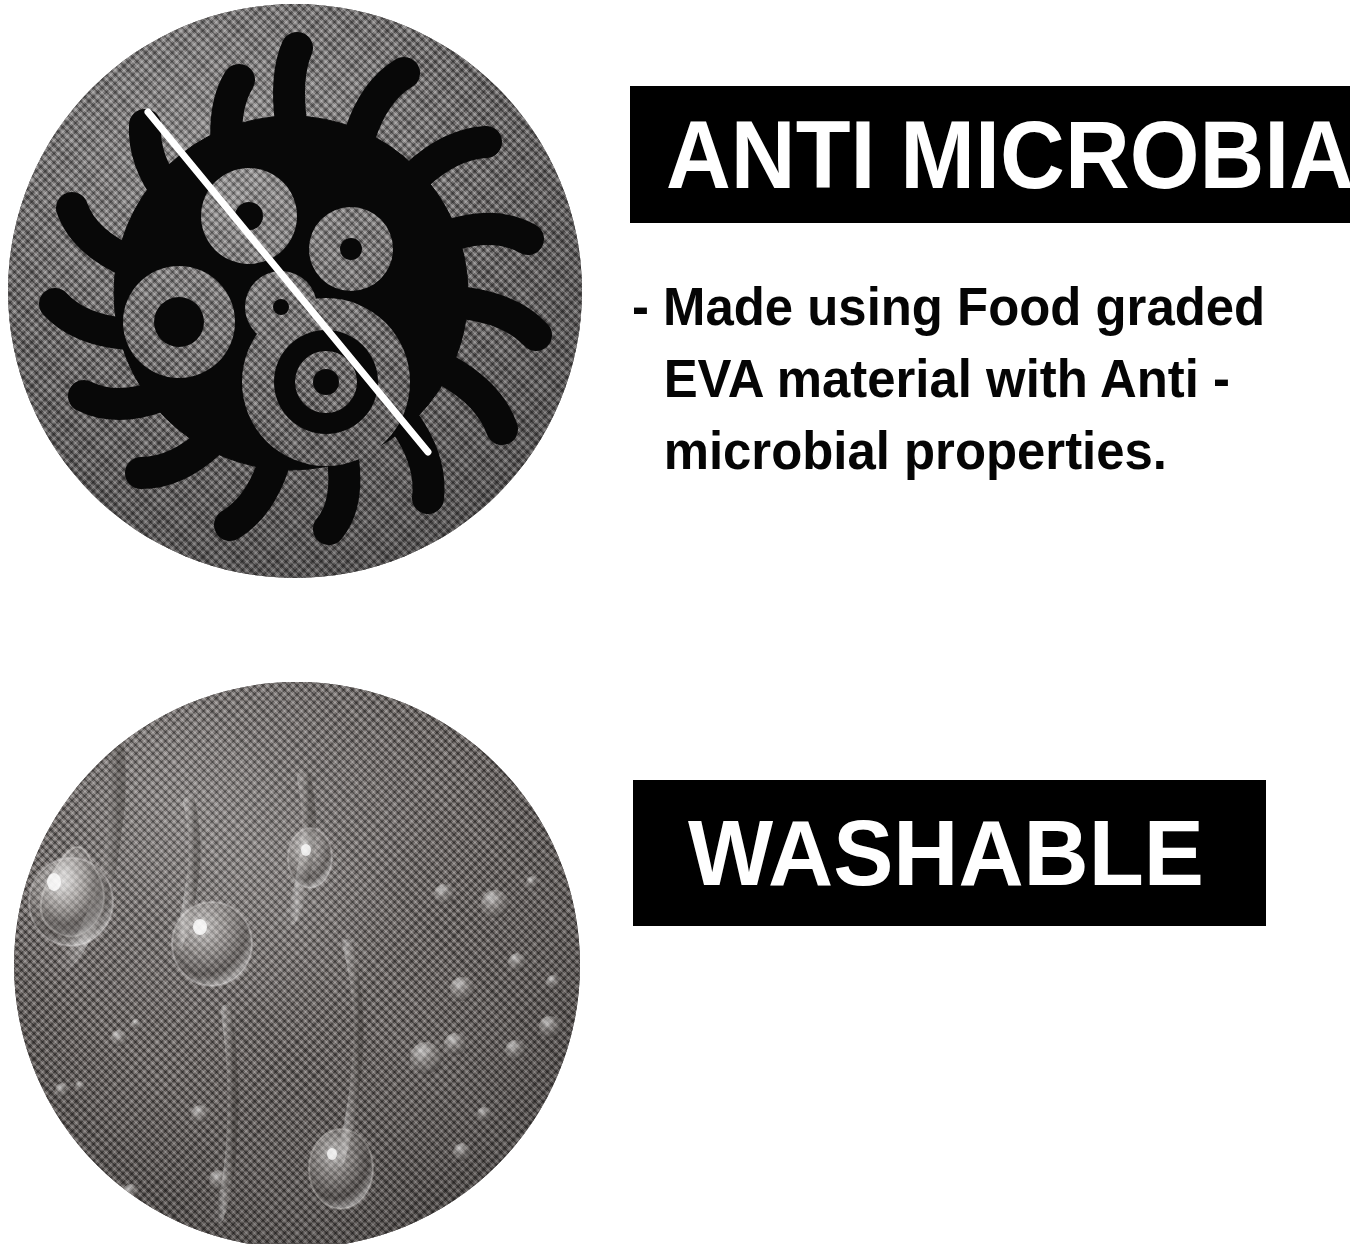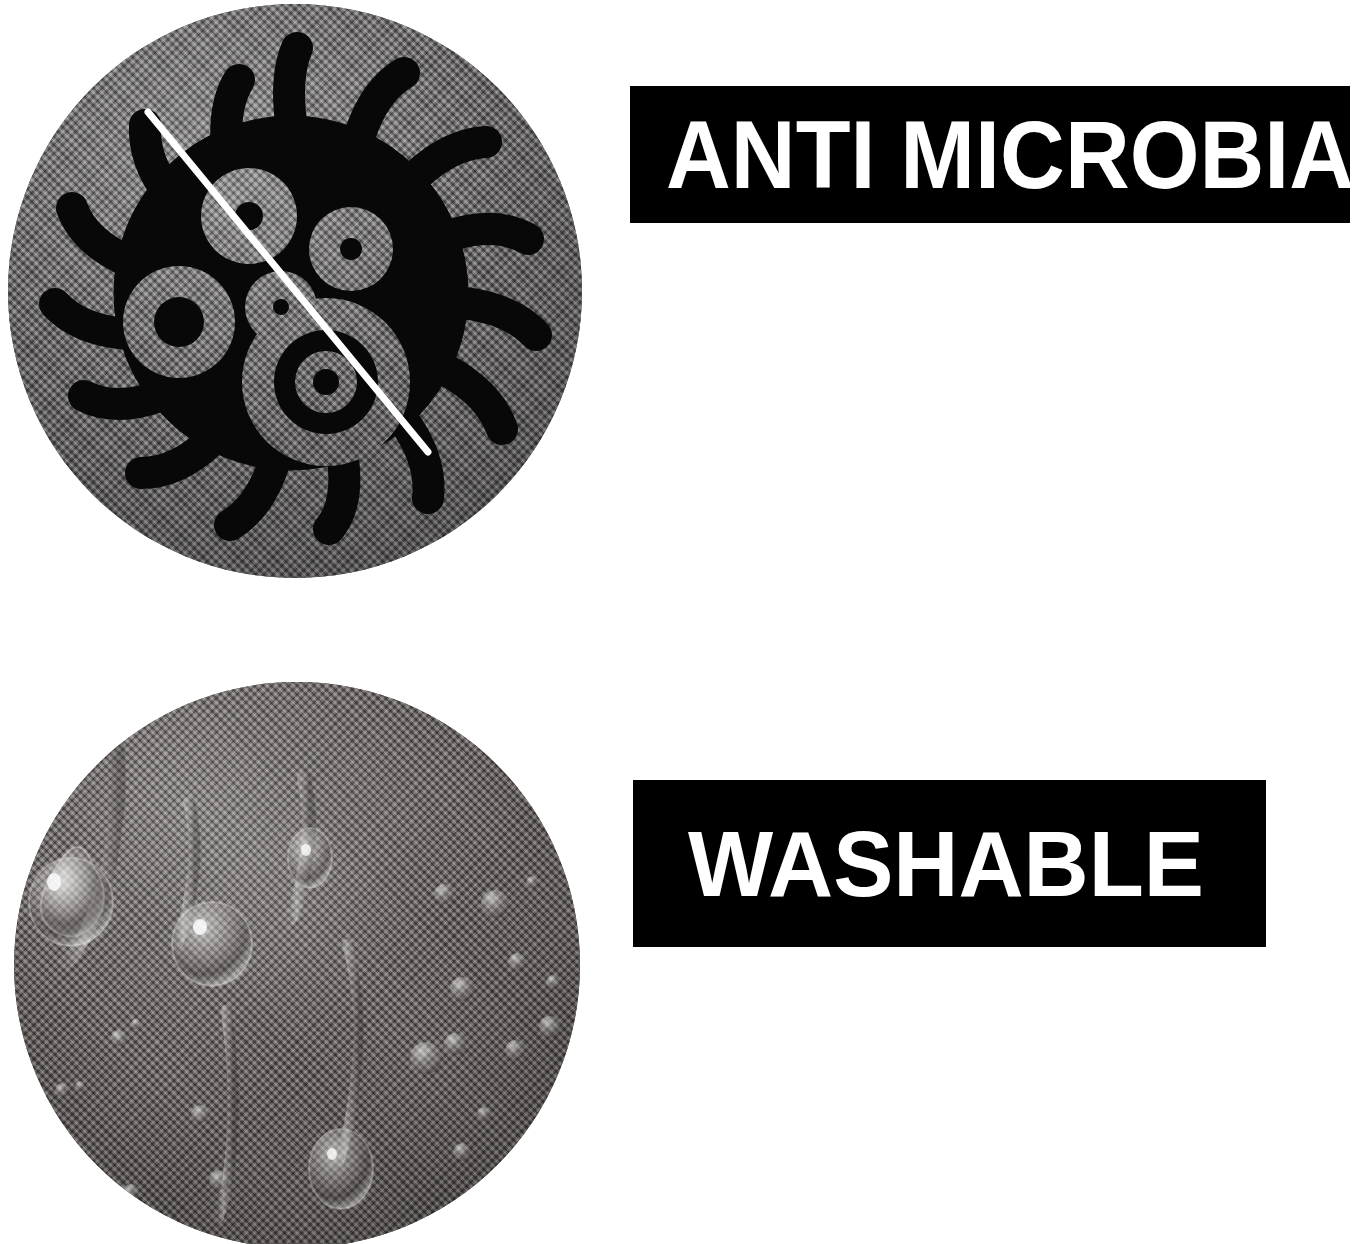--- a/index.html
+++ b/index.html
@@ -134,21 +134,21 @@
   #bar-anti-microbial .headline-text {
     font-size: 96px;
     transform: scaleX(0.935);
     transform-origin: left center;
   }
 
   #bar-washable {
     left: 633px;
     top: 780px;
     width: 633px;
-    height: 167px;
+    height: 146px;
     padding-left: 55px;
     box-sizing: border-box;
   }
   #bar-washable .headline-text {
     font-size: 92px;
     transform: scaleX(0.98);
     transform-origin: left center;
   }
 
   .body-block {
@@ -245,20 +245,25 @@
       <rect x="0" y="0" width="574" height="574" fill="#080808" mask="url(#microbeMask)"></rect>
 
       <line x1="140" y1="108" x2="420" y2="448" stroke="#ffffff" stroke-width="7" stroke-linecap="round"></line>
     </svg>
   </div>
 
   <div class="headline-bar" id="bar-anti-microbial">
     <span class="headline-text">ANTI MICROBIAL</span>
   </div>
 
+  <div class="body-block" id="body-anti-microbial">
+    <span class="line">- Made using Food graded</span>
+    <span class="line indent">EVA material with Anti  -</span>
+    <span class="line indent">microbial properties.</span>
+  </div>
 
   <div class="photo-circle" id="circle-washable">
     <div class="eva-texture"></div>
     <div class="eva-shade"></div>
 
     <svg class="circle-svg" viewBox="0 0 566 566" preserveAspectRatio="none">
       <defs>
         <radialGradient id="dropG" cx="38%" cy="30%" r="72%">
           <stop offset="0%" stop-color="#ffffff" stop-opacity="0.55"></stop>
           <stop offset="42%" stop-color="#d8d5d2" stop-opacity="0.26"></stop>

